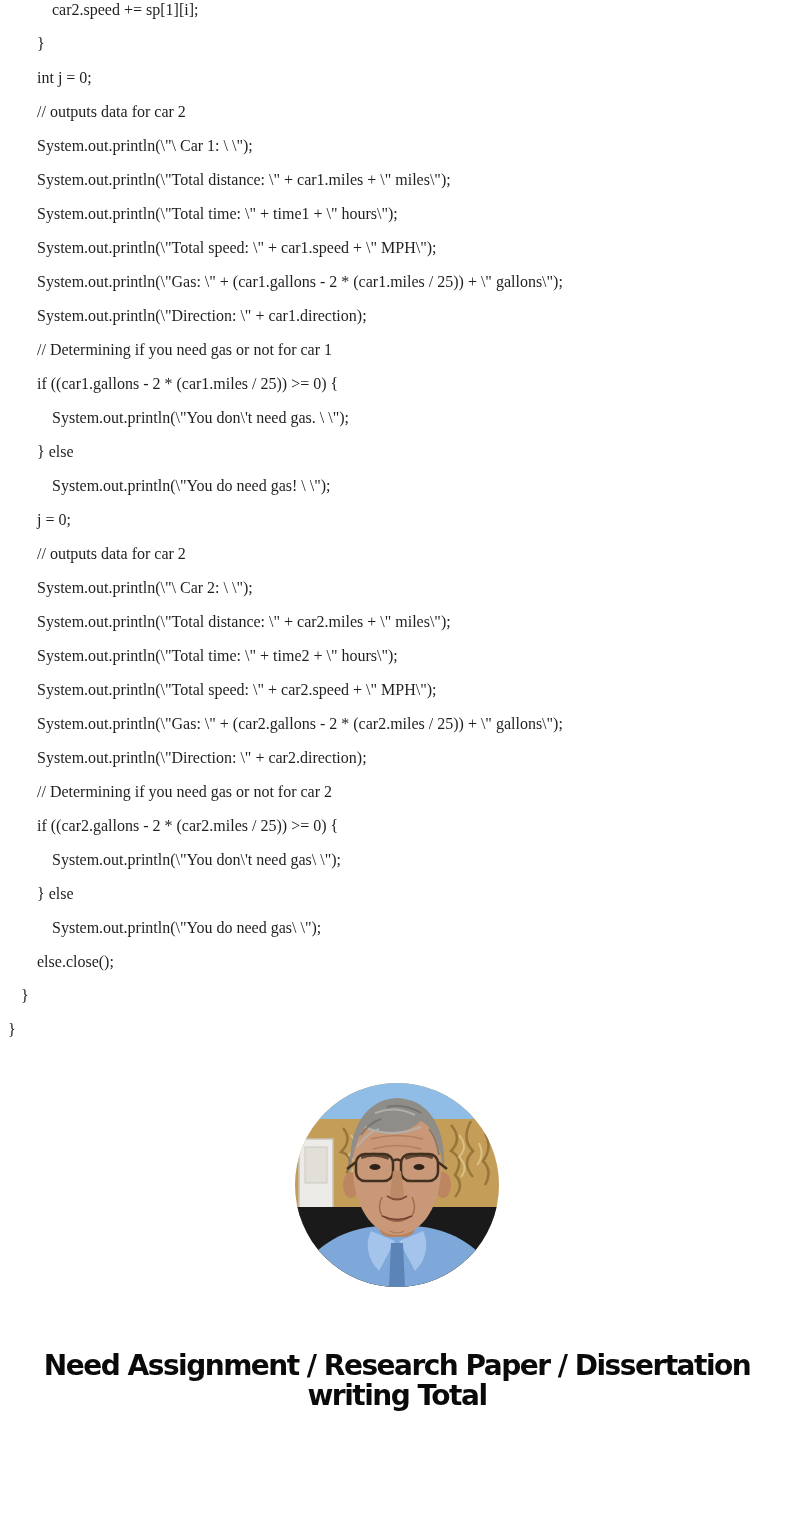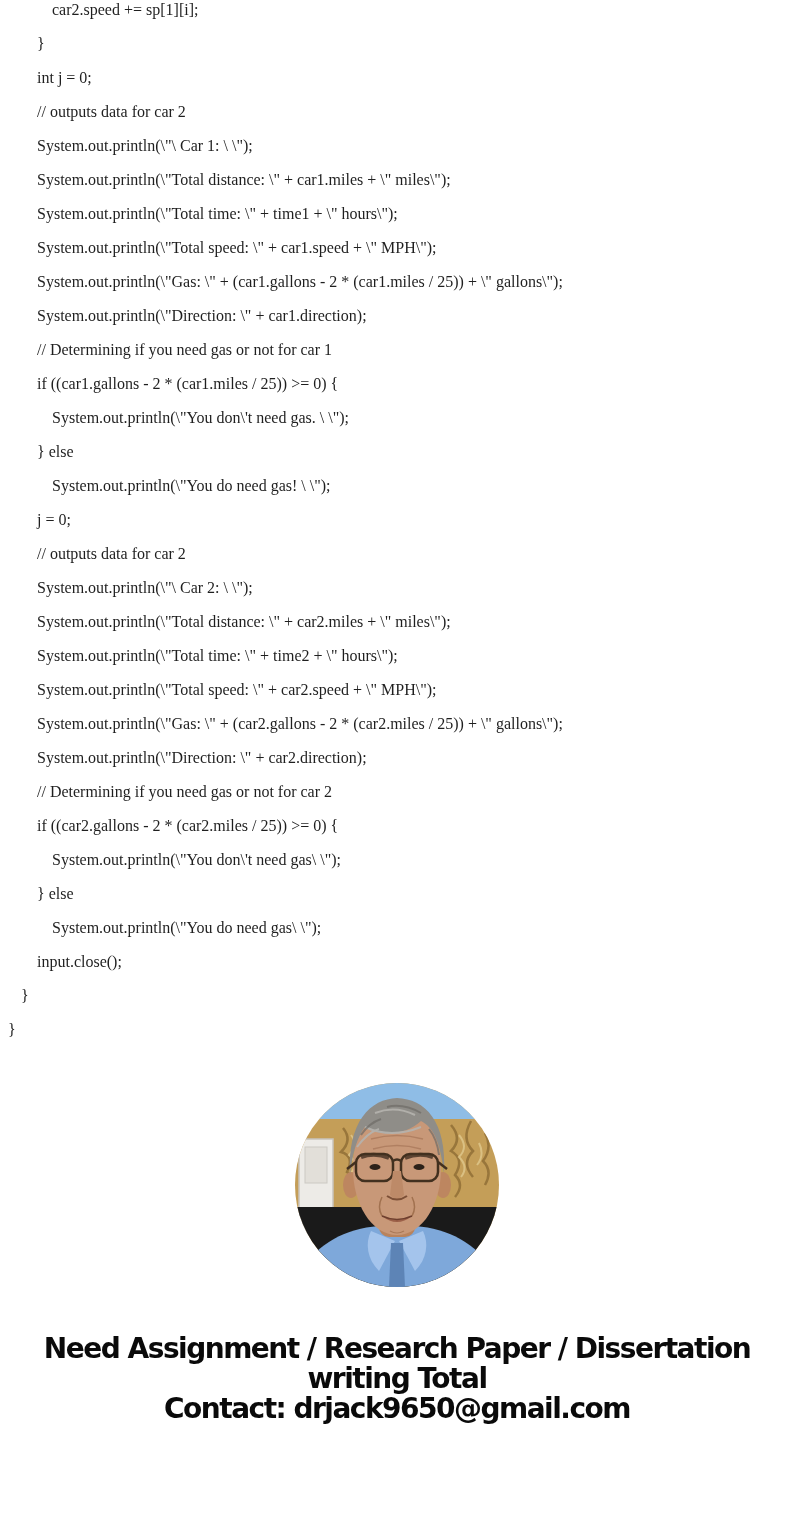--- a/index.html
+++ b/index.html
@@ -33,21 +33,21 @@
   
   .avatar-wrap {
     margin: 36px auto 0 auto;
     width: 204px;
     height: 204px;
   }
   .avatar-wrap svg { display: block; width: 204px; height: 204px; }
 
   
   .footer {
-    margin-top: 47px;
+    margin-top: 64px;
     text-align: center;
     font-family: "DejaVu Sans", sans-serif;
     font-weight: bold;
     color: #0a0a0a;
     font-size: 28px;
     line-height: 30px;
     letter-spacing: -1.5px;
   }
   .footer div { height: 30px; }
 </style>
@@ -76,21 +76,21 @@
     <div class="code-line indent-2">System.out.println(\"Total distance: \" + car2.miles + \" miles\");</div>
     <div class="code-line indent-2">System.out.println(\"Total time: \" + time2 + \" hours\");</div>
     <div class="code-line indent-2">System.out.println(\"Total speed: \" + car2.speed + \" MPH\");</div>
     <div class="code-line indent-2">System.out.println(\"Gas: \" + (car2.gallons - 2 * (car2.miles / 25)) + \" gallons\");</div>
     <div class="code-line indent-2">System.out.println(\"Direction: \" + car2.direction);</div>
     <div class="code-line indent-2">// Determining if you need gas or not for car 2</div>
     <div class="code-line indent-2">if ((car2.gallons - 2 * (car2.miles / 25)) &gt;= 0) {</div>
     <div class="code-line indent-3">System.out.println(\"You don\'t need gas\ \");</div>
     <div class="code-line indent-2">} else</div>
     <div class="code-line indent-3">System.out.println(\"You do need gas\ \");</div>
-    <div class="code-line indent-2">input.close();</div>
+    <div class="code-line indent-2">else.close();</div>
     <div class="code-line indent-1">}</div>
     <div class="code-line indent-0">}</div>
   </div>
 
 <div class="avatar-wrap">
   <svg viewBox="0 0 204 204" aria-hidden="true">
     <defs>
       <clipPath id="avclip">
           <circle cx="102" cy="102" r="102"></circle>
         </clipPath>
@@ -174,14 +174,13 @@
       <path d="M87,133 Q102,140 117,133" stroke="#6e3f2e" stroke-width="1.5" fill="none"></path>
 
       <path d="M95,148 Q102,152 109,148" stroke="#a1714f" stroke-width="1.2" fill="none" opacity="0.8"></path>
     </g>
   </svg>
 </div>
 
 <div class="footer">
   <div>Need Assignment / Research Paper / Dissertation</div>
   <div>writing Total</div>
-  <div>Contact: drjack9650@gmail.com</div>
 </div>
 
 </body></html>

